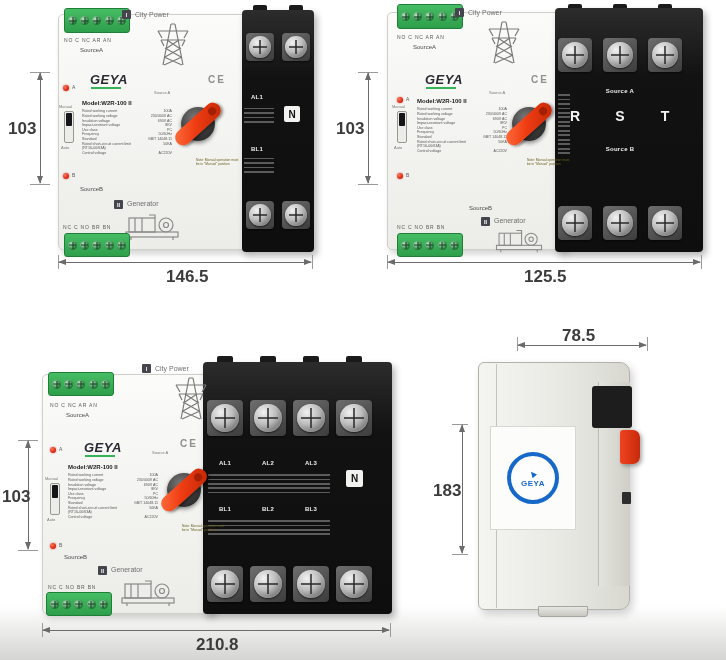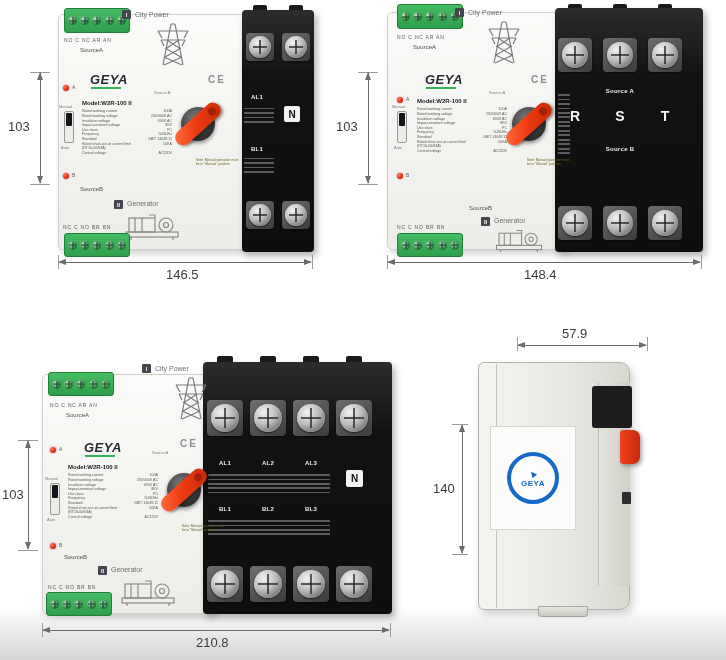--- a/index.html
+++ b/index.html
@@ -57,21 +57,21 @@
   .switch-knob { position:absolute; left:1px; top:1px; width:6px; height:13px; background:#15151a; border-radius:1px; }
   .n-box { background:#f2f2f0; color:#111; font-weight:bold; display:flex; align-items:center;
            justify-content:center; border-radius:2px; }
   .handle-base { border-radius:50%; background:radial-gradient(circle at 40% 32%, #7a7a7a, #343434 65%, #222);
                  box-shadow:0 2px 4px rgba(0,0,0,.45); }
   .lever { border-radius:9px; background:linear-gradient(135deg,#ff7040,#ef3c12 45%,#c22706);
            box-shadow:1px 2px 3px rgba(0,0,0,.45); transform:rotate(-42deg); }
   .lever::after { content:""; position:absolute; right:5px; top:50%; width:8px; height:8px; margin-top:-4px;
                   border-radius:50%; background:#a32005; }
   
-  .dim-label { font-size:13px; color:#3c3c3c; white-space:nowrap; z-index:2; }
+  .dim-label { font-size:17px; color:#3c3c3c; white-space:nowrap; z-index:2;font-weight:bold; }
   .dim-v { width:1px; background:#6b6b6b; z-index:2; }
   .dim-v::before { content:""; position:absolute; top:-1px; left:-3px; width:0; height:0;
                    border-left:3px solid transparent; border-right:3px solid transparent;
                    border-bottom:8px solid #6b6b6b; }
   .dim-v::after  { content:""; position:absolute; bottom:-1px; left:-3px; width:0; height:0;
                    border-left:3px solid transparent; border-right:3px solid transparent;
                    border-top:8px solid #6b6b6b; }
   .dim-h { height:1px; background:#6b6b6b; z-index:2; }
   .dim-h::before { content:""; position:absolute; left:-1px; top:-3px; width:0; height:0;
                    border-top:3px solid transparent; border-bottom:3px solid transparent;
@@ -554,39 +554,39 @@
   <div>
     <div class="p tick-h" style="left:358px;top:72px"></div>
     <div class="p tick-h" style="left:358px;top:184px"></div>
     <div class="p dim-v" style="left:368px;top:73px;height:110px"></div>
     <span class="p dim-label" style="left:336px;top:119px">103</span>
   </div>
   <div>
     <div class="p tick-v" style="left:387px;top:255px"></div>
     <div class="p tick-v" style="left:701px;top:255px"></div>
     <div class="p dim-h" style="left:388px;top:262px;width:312px"></div>
-    <span class="p dim-label" style="left:524px;top:267px">148.4</span>
+    <span class="p dim-label" style="left:524px;top:267px">125.5</span>
   </div>
   <div>
     <div class="p tick-h" style="left:18px;top:440px"></div>
     <div class="p tick-h" style="left:18px;top:550px"></div>
     <div class="p dim-v" style="left:28px;top:441px;height:108px"></div>
     <span class="p dim-label" style="left:2px;top:487px">103</span>
   </div>
   <div>
     <div class="p tick-v" style="left:42px;top:623px"></div>
     <div class="p tick-v" style="left:390px;top:623px"></div>
     <div class="p dim-h" style="left:43px;top:630px;width:346px"></div>
     <span class="p dim-label" style="left:196px;top:635px">210.8</span>
   </div>
   <div>
     <div class="p tick-v" style="left:517px;top:337px"></div>
     <div class="p tick-v" style="left:647px;top:337px"></div>
     <div class="p dim-h" style="left:518px;top:345px;width:128px"></div>
-    <span class="p dim-label" style="left:562px;top:326px">57.9</span>
+    <span class="p dim-label" style="left:562px;top:326px">78.5</span>
   </div>
   <div>
     <div class="p tick-h" style="left:452px;top:424px;width:16px"></div>
     <div class="p tick-h" style="left:452px;top:554px;width:16px"></div>
     <div class="p dim-v" style="left:462px;top:425px;height:128px"></div>
-    <span class="p dim-label" style="left:433px;top:481px">140</span>
+    <span class="p dim-label" style="left:433px;top:481px">183</span>
   </div>
 </div>
 
 </body></html>

